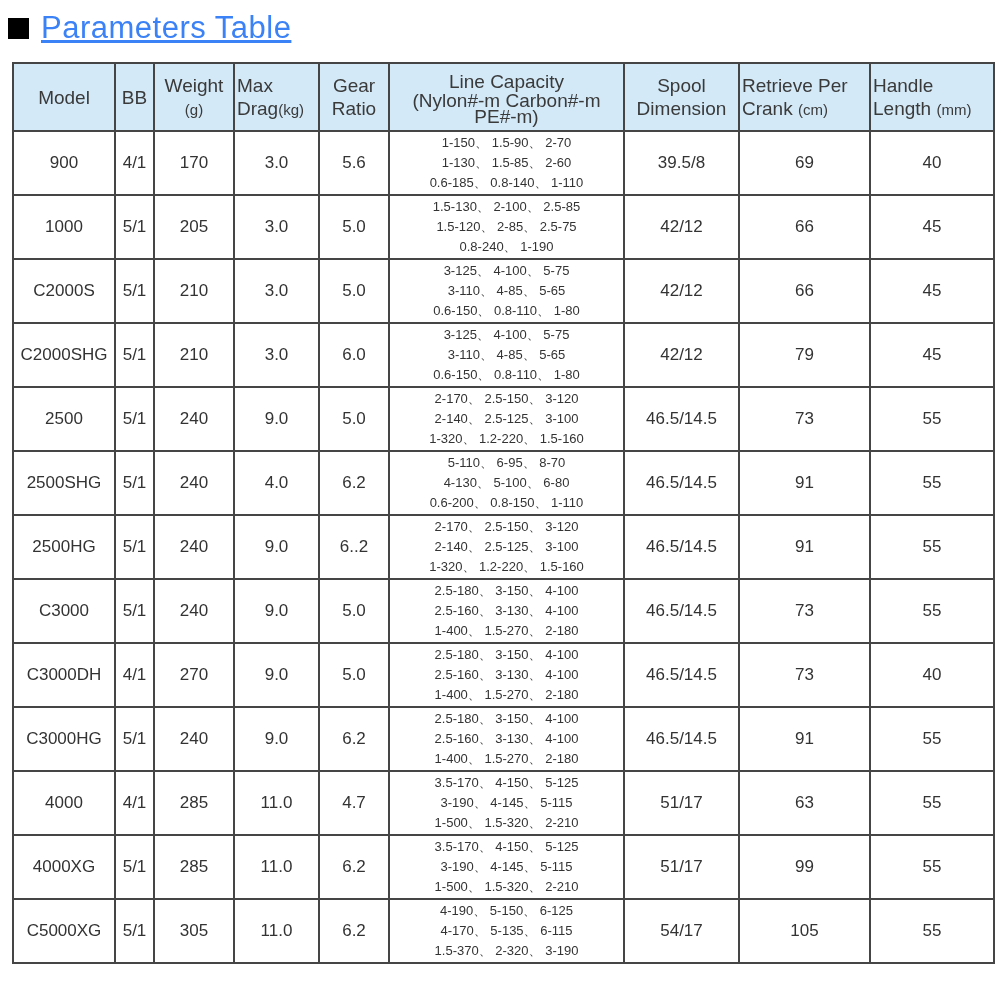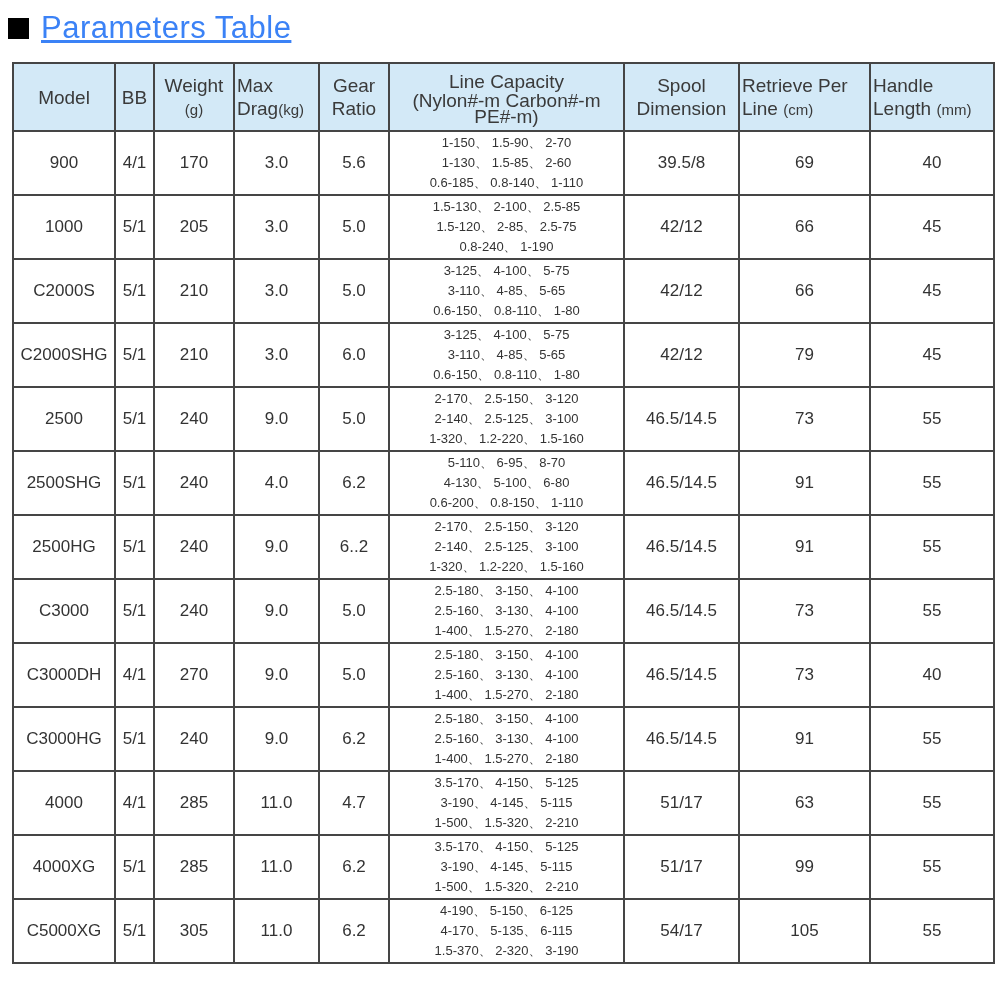--- a/index.html
+++ b/index.html
@@ -133,21 +133,21 @@
         <th>
           <span>Line Capacity</span>
           <span class="hdr-sub">(Nylon#-m Carbon#-m PE#-m)</span>
         </th>
         <th>
           <span>Spool</span><br>
           <span>Dimension</span>
         </th>
         <th class="align-left">
           <span>Retrieve Per</span><br>
-          <span>Line</span>&nbsp;<span class="hdr-unit">(cm)</span>
+          <span>Crank</span>&nbsp;<span class="hdr-unit">(cm)</span>
         </th>
         <th class="align-left">
           <span>Handle</span><br>
           <span>Length</span>&nbsp;<span class="hdr-unit">(mm)</span>
         </th>
       </tr>
     </thead>
     <tbody>
     <tr>
       <td>900</td>

